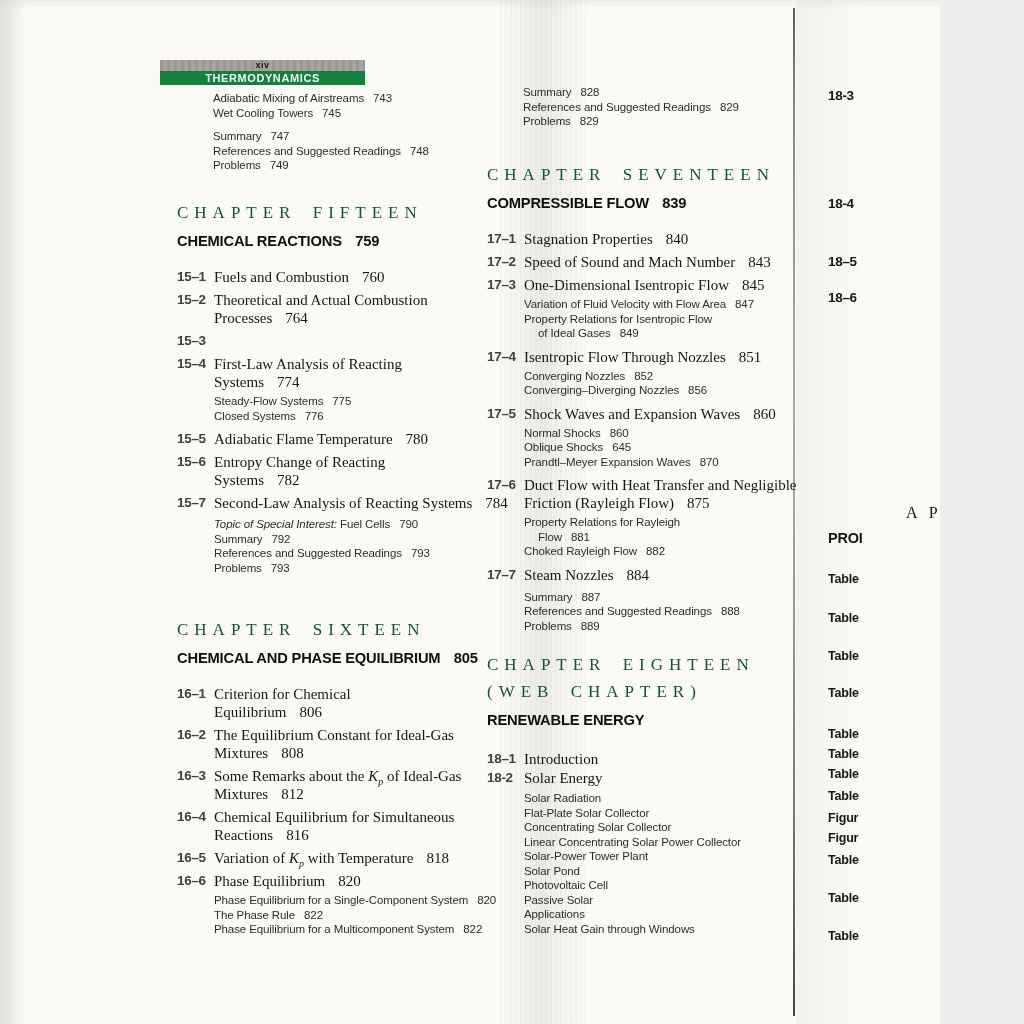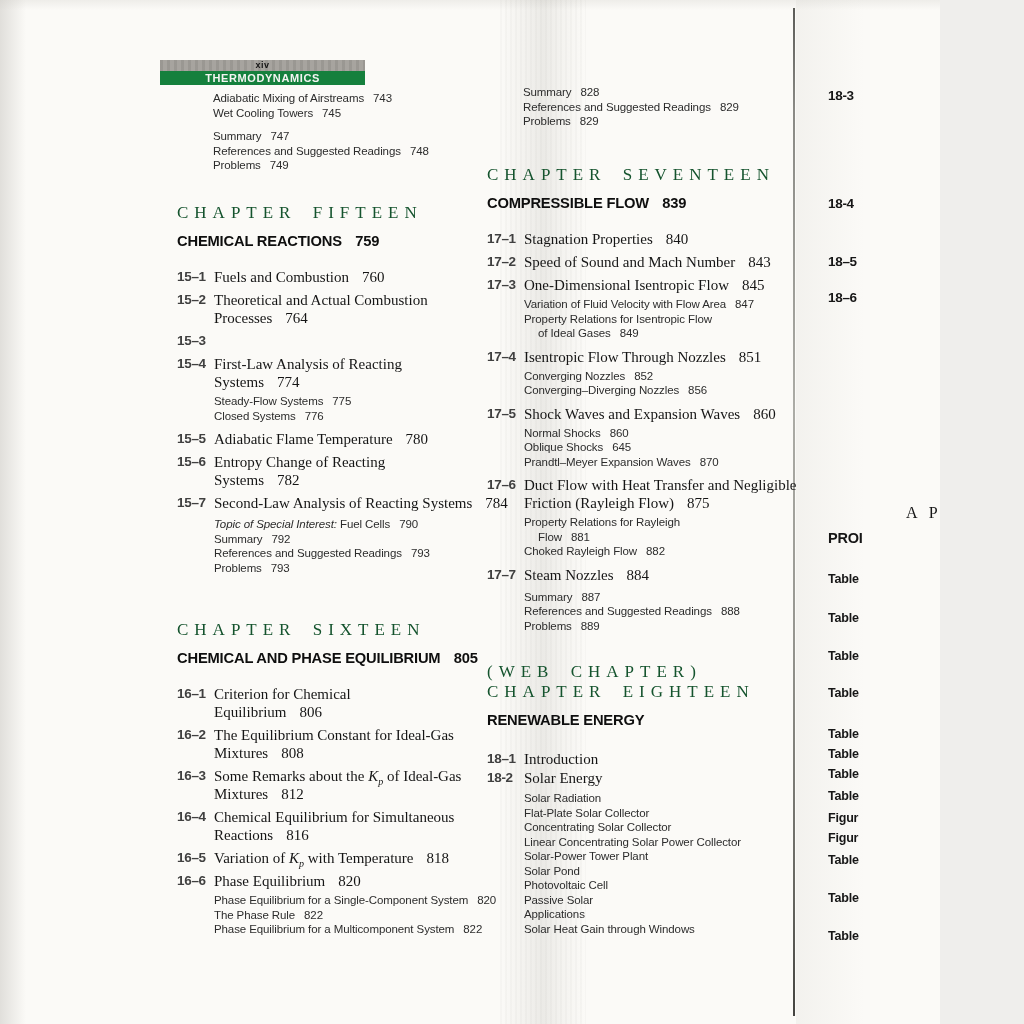--- a/index.html
+++ b/index.html
@@ -269,22 +269,22 @@
           </div>
         </div>
       </div>
       <div class="end-block" style="margin-left: 37px;">
         <div class="end-line">Summary<span class="pg">887</span></div>
         <div class="end-line">References and Suggested Readings<span class="pg">888</span></div>
         <div class="end-line">Problems<span class="pg">889</span></div>
       </div>
     </div>
   <div class="chapter-block" style="left:487px;top:655px;width:300px;" id="ch18">
+      <div class="chap-head">CHAPTER EIGHTEEN</div>
       <div class="chap-head" style="margin-top: 7px;">(WEB CHAPTER)</div>
-      <div class="chap-head">CHAPTER EIGHTEEN</div>
       <div class="chap-title">RENEWABLE ENERGY</div>
       <div class="sections" style="margin-top: 21px;">
         <div class="sec-row" style="margin-bottom: 1px;">
           <div class="sec-num">18–1</div>
           <div class="sec-body">
             <div class="sec-line">Introduction</div>
           </div>
         </div>
         <div class="sec-row" style="margin-bottom: 1px;">
           <div class="sec-num">18-2</div>

